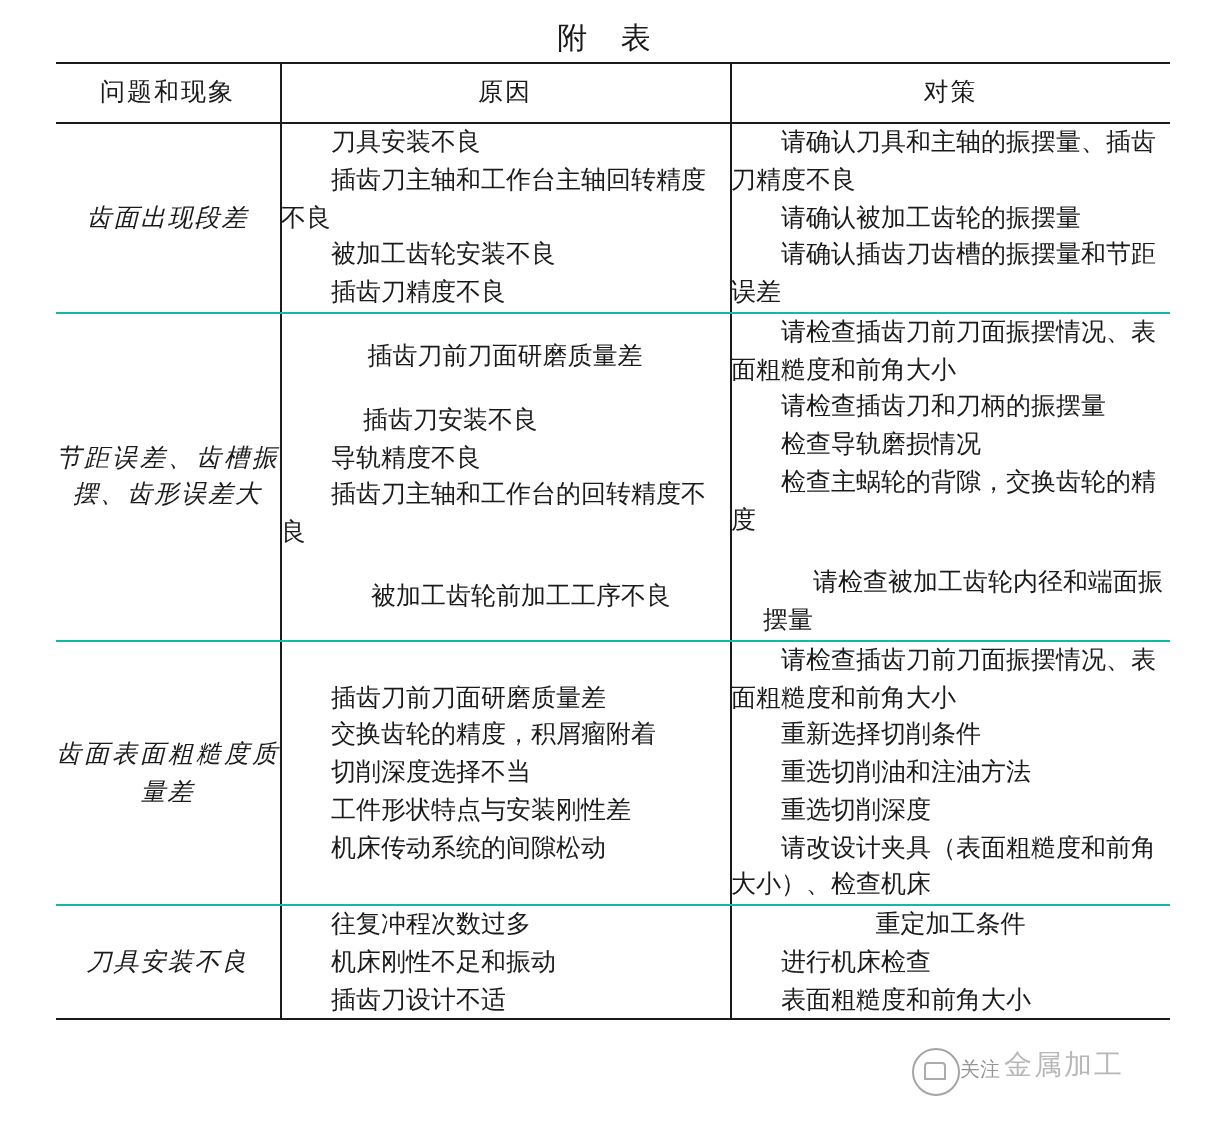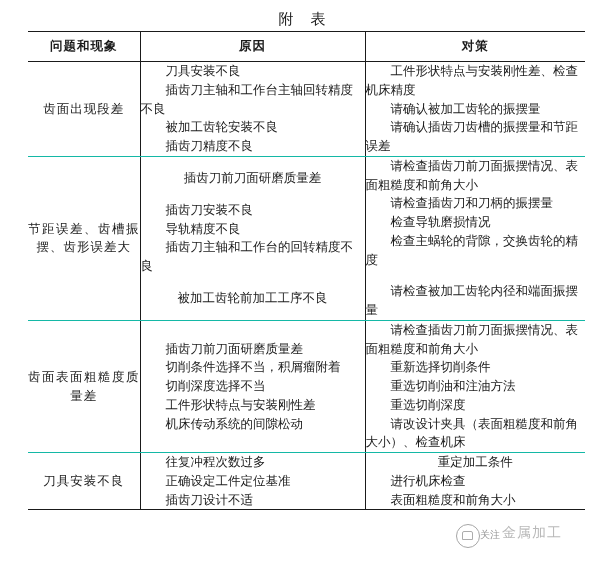--- a/index.html
+++ b/index.html
@@ -74,55 +74,57 @@
 
   
   table.fault-table thead tr {
     border-top: 1.3px solid #1a1a1a;
   }
   table.fault-table thead th {
     border-top: 1.3px solid #1a1a1a;
     border-bottom: 1px solid #1a1a1a;
     height: 29px;
     text-align: center;
-    font-weight: bold;
+    font-weight: normal;
     letter-spacing: 1px;
   }
 
   table.fault-table tbody td {
     border-bottom: 1px solid #14b8a6;
   }
   table.fault-table tbody tr:last-child td {
     border-bottom: 1.3px solid #1a1a1a;
   }
 
   td.c-problem {
     text-align: center;
     padding: 4px 6px;
     letter-spacing: 0.5px;
   }
   td.c-problem .p-text {
     display: block;
     text-align: justify;
     text-align-last: center;
     letter-spacing: 1px;
+    font-style: italic;
   }
 
   td.c-cause, td.c-measure {
     padding: 6px 7px 6px 7px;
     text-align: left;
   }
 
   .line {
     display: block;
     text-indent: 2em;
     margin: 0;
   }
   .line.gap {
     margin-top: 1.05em;
+    padding-left: 16px;
   }
   .line.center {
     text-indent: 0;
     text-align: center;
   }
 
   
   #watermark {
     position: absolute;
     left: 452px;
@@ -201,21 +203,21 @@
           <td class="c-problem">
             <span class="p-text">齿面出现段差</span>
           </td>
           <td class="c-cause">
             <span class="line">刀具安装不良</span>
             <span class="line">插齿刀主轴和工作台主轴回转精度不良</span>
             <span class="line">被加工齿轮安装不良</span>
             <span class="line">插齿刀精度不良</span>
           </td>
           <td class="c-measure">
-            <span class="line">工件形状特点与安装刚性差、检查机床精度</span>
+            <span class="line">请确认刀具和主轴的振摆量、插齿刀精度不良</span>
             <span class="line">请确认被加工齿轮的振摆量</span>
             <span class="line">请确认插齿刀齿槽的振摆量和节距误差</span>
           </td>
         </tr>
 
         <tr>
           <td class="c-problem">
             <span class="p-text">节距误差、齿槽振摆、齿形误差大</span>
           </td>
           <td class="c-cause">
@@ -233,41 +235,41 @@
             <span class="line gap">请检查被加工齿轮内径和端面振摆量</span>
           </td>
         </tr>
 
         <tr>
           <td class="c-problem">
             <span class="p-text">齿面表面粗糙度质量差</span>
           </td>
           <td class="c-cause">
             <span class="line">插齿刀前刀面研磨质量差</span>
-            <span class="line">切削条件选择不当，积屑瘤附着</span>
+            <span class="line">交换齿轮的精度，积屑瘤附着</span>
             <span class="line">切削深度选择不当</span>
             <span class="line">工件形状特点与安装刚性差</span>
             <span class="line">机床传动系统的间隙松动</span>
           </td>
           <td class="c-measure">
             <span class="line">请检查插齿刀前刀面振摆情况、表面粗糙度和前角大小</span>
             <span class="line">重新选择切削条件</span>
             <span class="line">重选切削油和注油方法</span>
             <span class="line">重选切削深度</span>
             <span class="line">请改设计夹具（表面粗糙度和前角大小）、检查机床</span>
           </td>
         </tr>
 
         <tr>
           <td class="c-problem">
             <span class="p-text">刀具安装不良</span>
           </td>
           <td class="c-cause">
             <span class="line">往复冲程次数过多</span>
-            <span class="line">正确设定工件定位基准</span>
+            <span class="line">机床刚性不足和振动</span>
             <span class="line">插齿刀设计不适</span>
           </td>
           <td class="c-measure">
             <span class="line center">重定加工条件</span>
             <span class="line">进行机床检查</span>
             <span class="line">表面粗糙度和前角大小</span>
           </td>
         </tr>
 
       </tbody>

